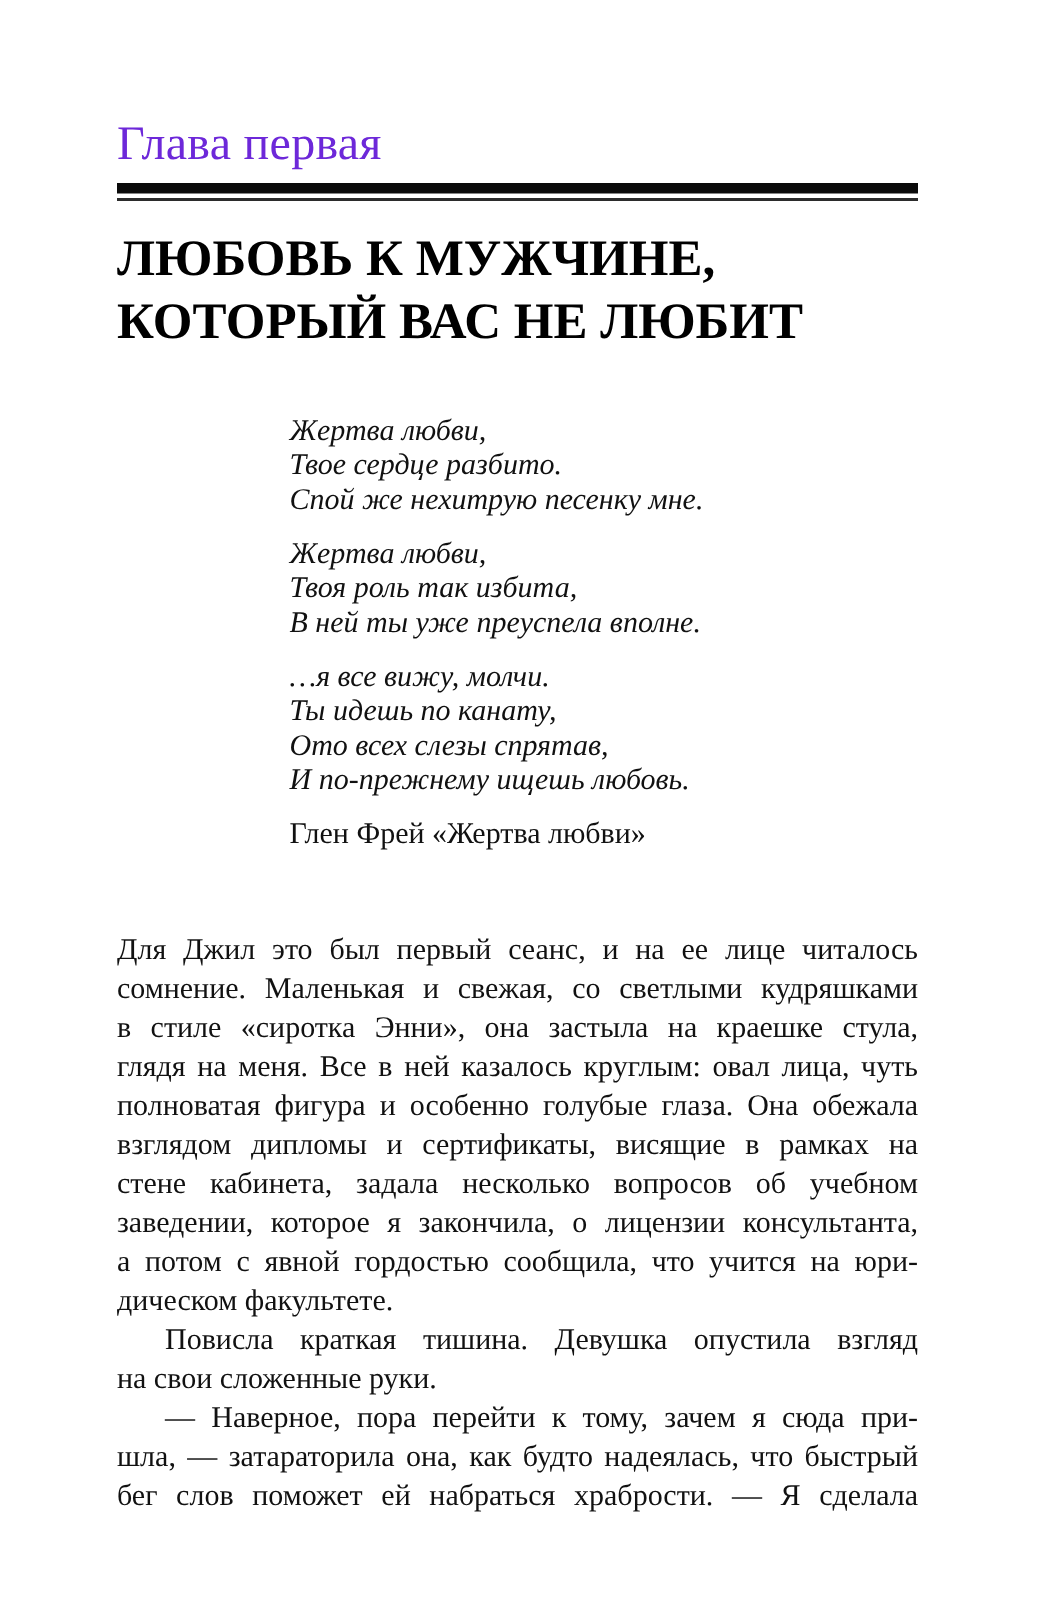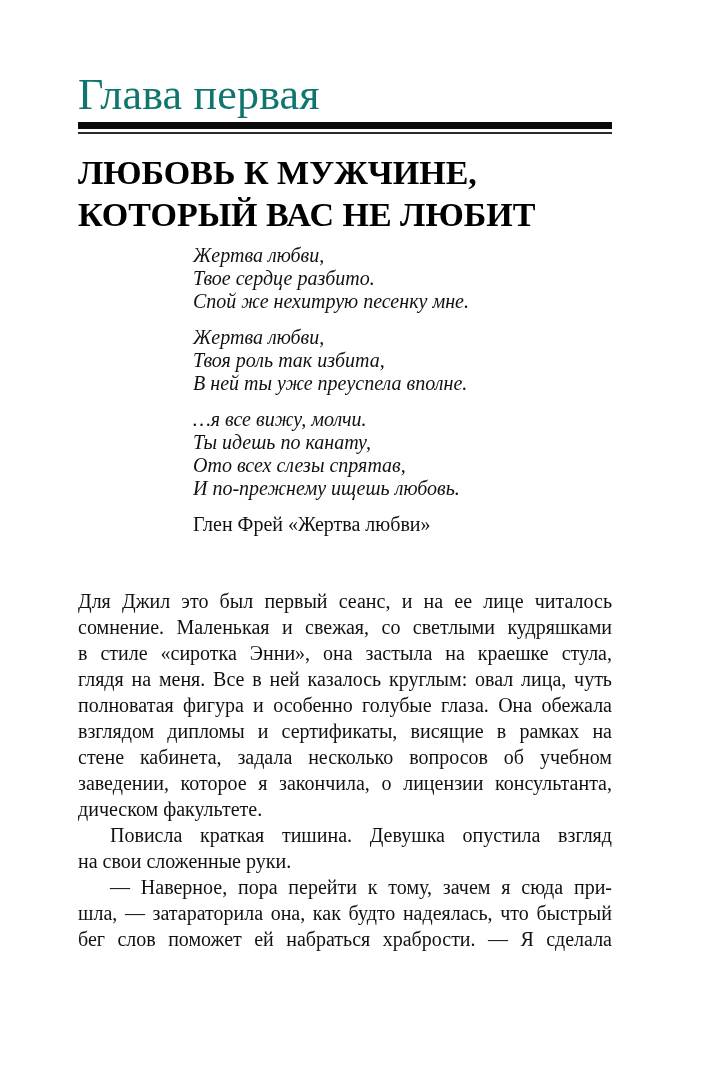--- a/index.html
+++ b/index.html
@@ -11,42 +11,42 @@
     color: #111111;
     overflow: hidden;
   }
   .page {
     box-sizing: border-box;
     width: 708px;
     height: 1080px;
     padding: 76px 96px 0 78px;
   }
   .chapter-heading {
-    font-size: 44px;
+    font-size: 32px;
     line-height: 38px;
     font-weight: normal;
-    color: #0f766e;
+    color: #6d28d9;
     letter-spacing: 0.2px;
   }
   .chapter-rule {
     margin-top: 8px;
     height: 3px;
     border-top: 7px solid #0a0a0a;
     border-bottom: 2px solid #2b2b2b;
   }
   .chapter-title {
     margin-top: 18px;
     font-size: 34px;
     line-height: 42px;
     font-weight: bold;
     text-align: left;
     color: #000000;
   }
   .epigraph {
-    margin-top: 8px;
+    margin-top: 40px;
     padding-left: 115px;
     font-size: 20px;
     line-height: 23px;
   }
   .stanza {
     font-style: italic;
     margin: 0 0 13px 0;
   }
   .poem-line { white-space: nowrap; }
   .poem-attribution {
@@ -109,20 +109,21 @@
   <div class="body-text">
       <div class="para">
         <div class="body-line">Для Джил это был первый сеанс, и на ее лице читалось</div>
         <div class="body-line">сомнение. Маленькая и свежая, со светлыми кудряшками</div>
         <div class="body-line">в стиле «сиротка Энни», она застыла на краешке стула,</div>
         <div class="body-line">глядя на меня. Все в ней казалось круглым: овал лица, чуть</div>
         <div class="body-line">полноватая фигура и особенно голубые глаза. Она обежала</div>
         <div class="body-line">взглядом дипломы и сертификаты, висящие в рамках на</div>
         <div class="body-line">стене кабинета, задала несколько вопросов об учебном</div>
         <div class="body-line">заведении, которое я закончила, о лицензии консультанта,</div>
+        <div class="body-line">а потом с явной гордостью сообщила, что учится на юри-</div>
         <div class="body-line last">дическом факультете.</div>
       </div>
       <div class="para">
         <div class="body-line indent">Повисла краткая тишина. Девушка опустила взгляд</div>
         <div class="body-line last">на свои сложенные руки.</div>
       </div>
       <div class="para">
         <div class="body-line indent">— Наверное, пора перейти к тому, зачем я сюда при-</div>
         <div class="body-line">шла, — затараторила она, как будто надеялась, что быстрый</div>
         <div class="body-line">бег слов поможет ей набраться храбрости. — Я сделала</div>

